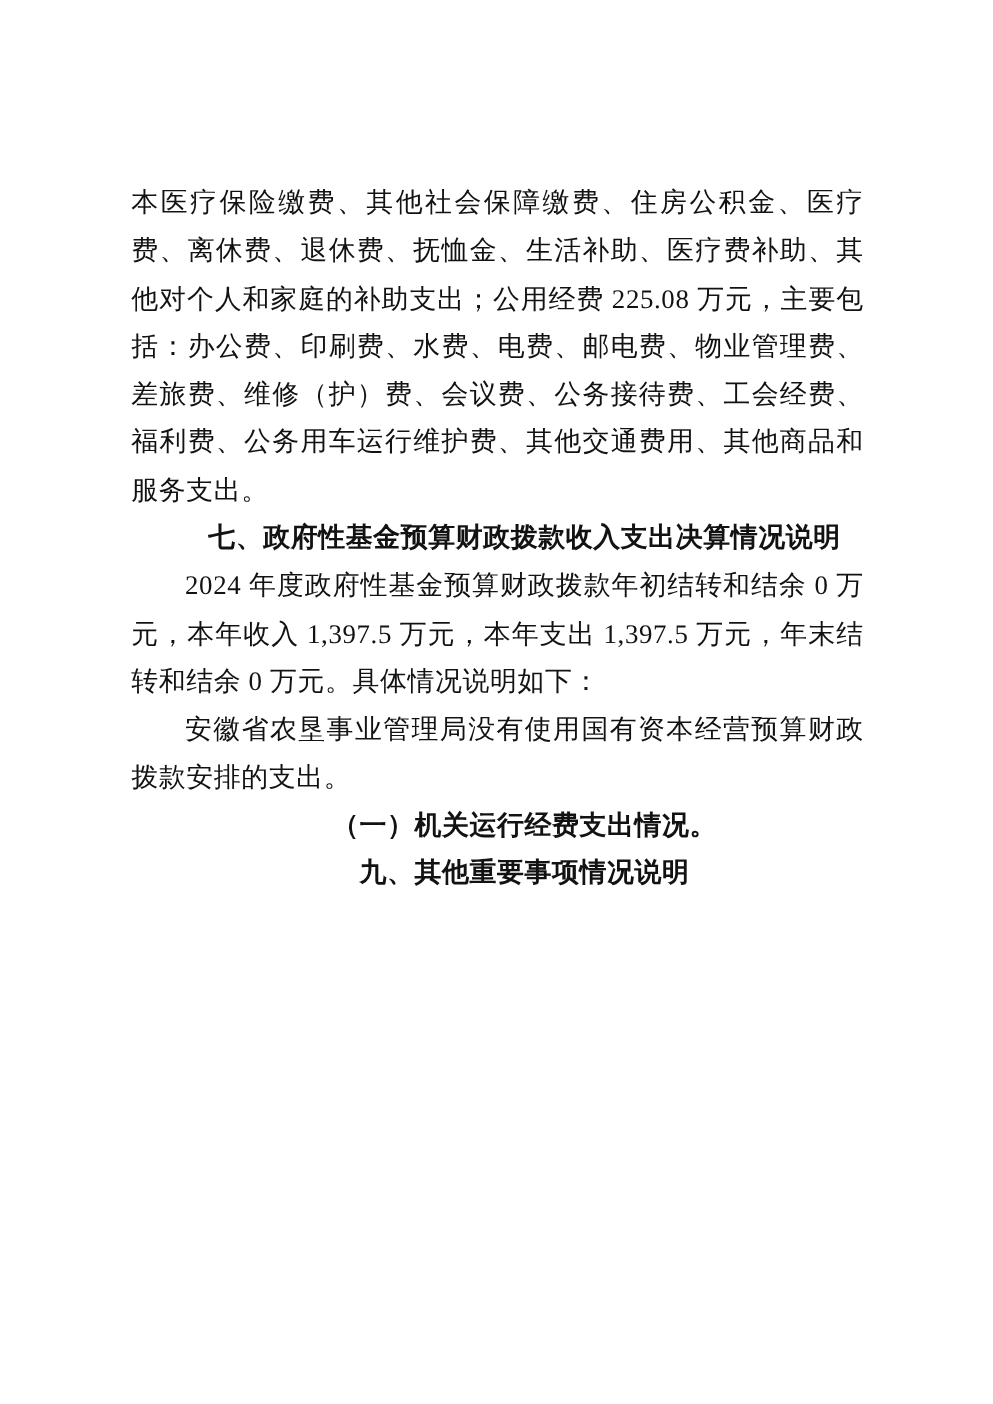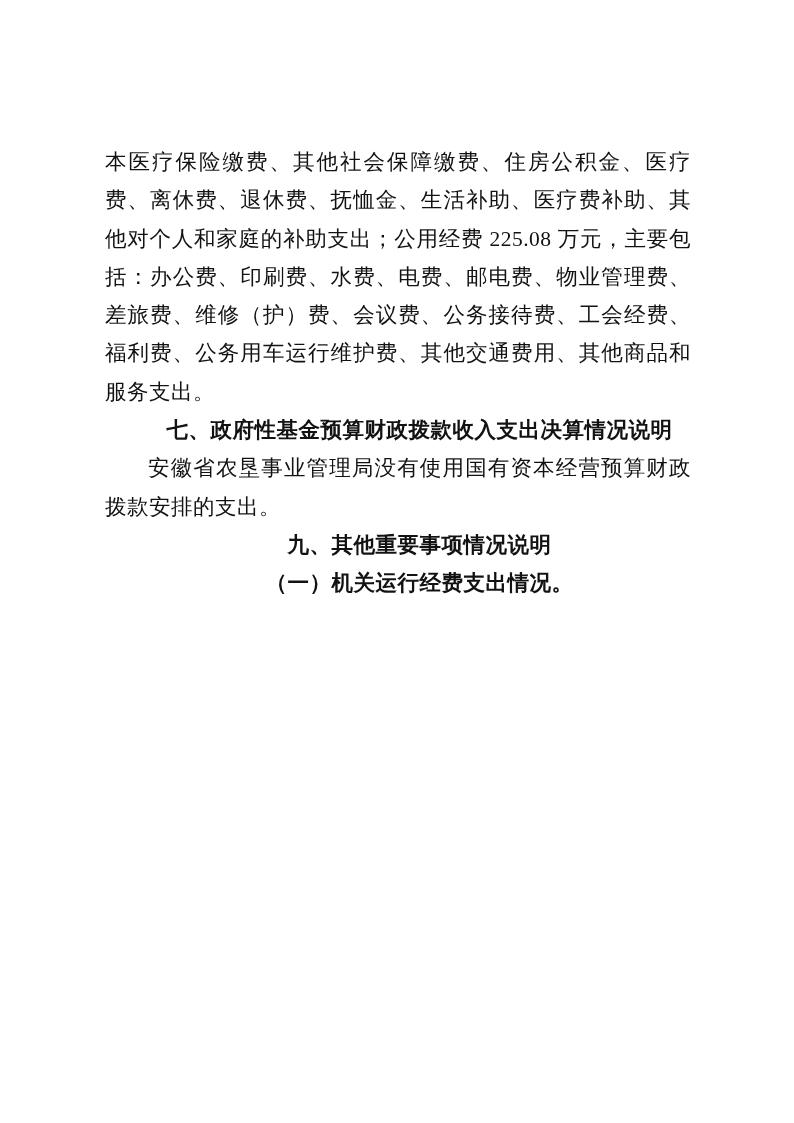--- a/index.html
+++ b/index.html
@@ -65,26 +65,27 @@
 </head>
 <body>
 
 <div class="page">
   <div class="content">
 
     <p class="doc-p no-indent">本医疗保险缴费、其他社会保障缴费、住房公积金、医疗费、离休费、退休费、抚恤金、生活补助、医疗费补助、其他对个人和家庭的补助支出；公用经费 225.08 万元，主要包括：办公费、印刷费、水费、电费、邮电费、物业管理费、差旅费、维修（护）费、会议费、公务接待费、工会经费、福利费、公务用车运行维护费、其他交通费用、其他商品和服务支出。</p>
 
     <p class="doc-h">七、政府性基金预算财政拨款收入支出决算情况说明</p>
 
+    <p class="doc-p">2024 年度政府性基金预算财政拨款年初结转和结余 0 万元，本年收入 1,397.5 万元，本年支出 1,397.5 万元，年末结转和结余 0 万元。具体情况说明如下：</p>
 
 
 
     <p class="doc-p">安徽省农垦事业管理局没有使用国有资本经营预算财政拨款安排的支出。</p>
 
+    <p class="doc-h">（一）机关运行经费支出情况。</p>
+
     <p class="doc-h">九、其他重要事项情况说明</p>
-
-    <p class="doc-h">（一）机关运行经费支出情况。</p>
 
 
   </div>
 
   <div class="page-number">-19-</div>
 </div>
 
 </body></html>

